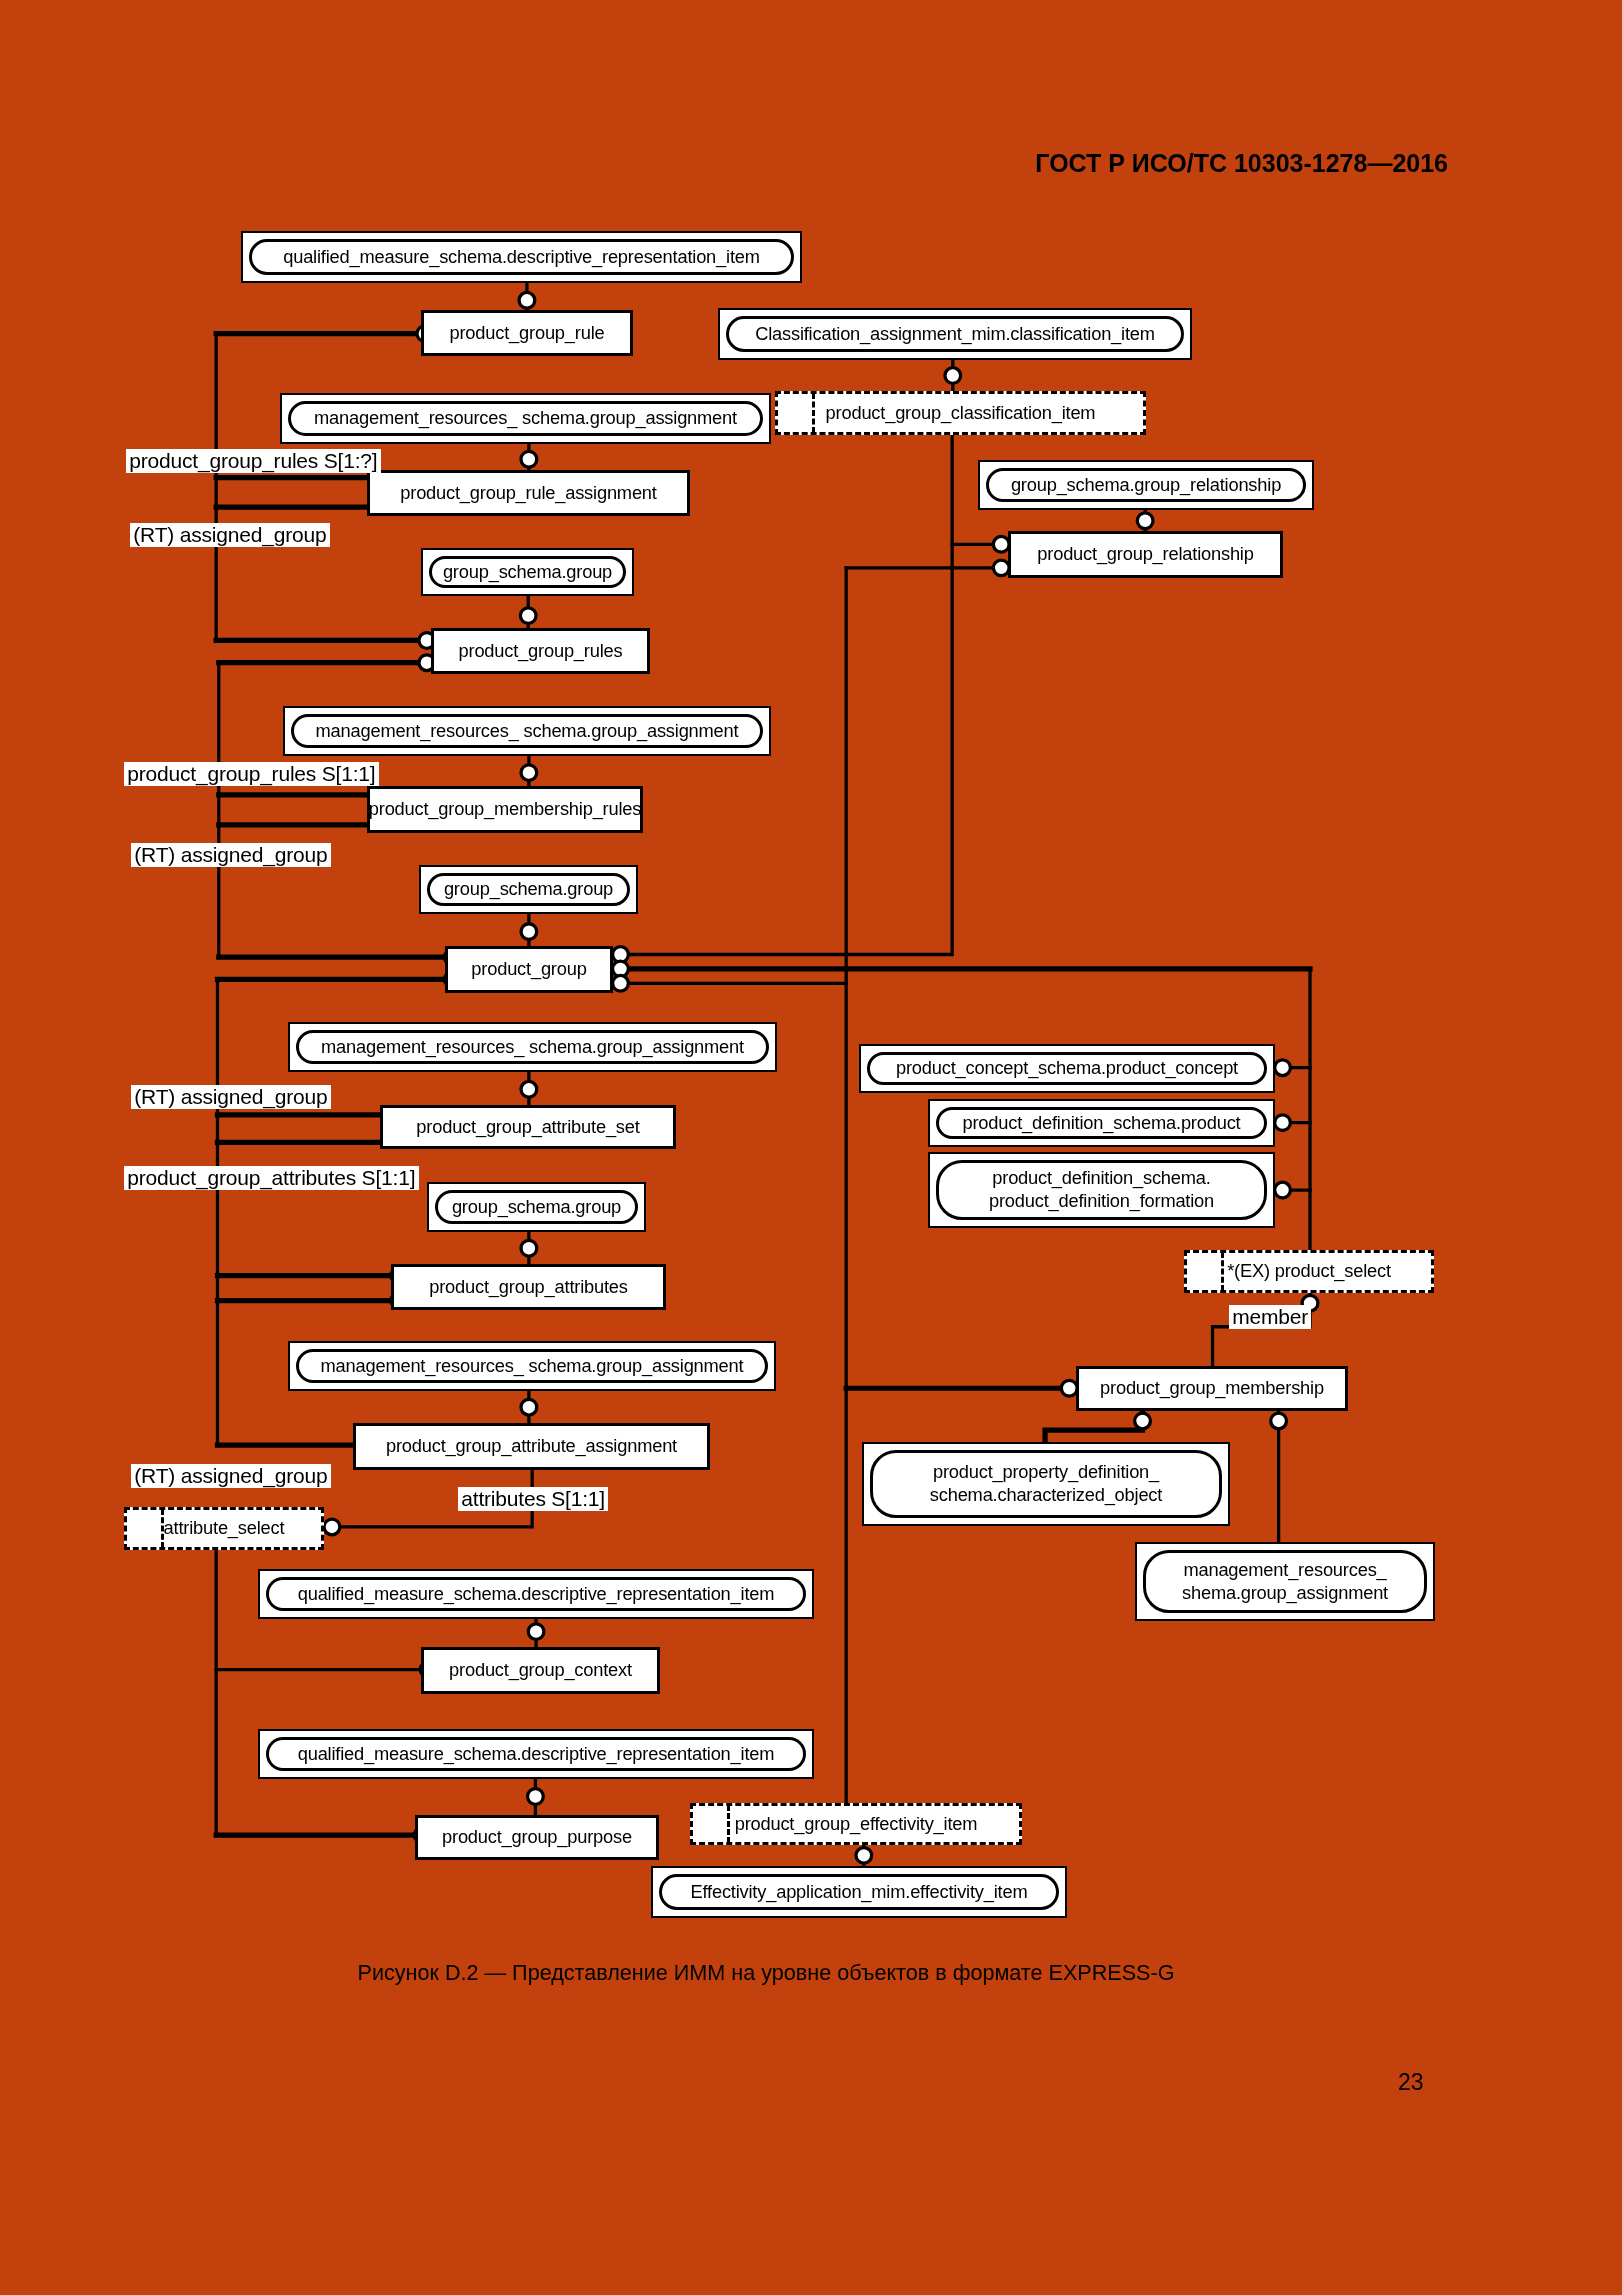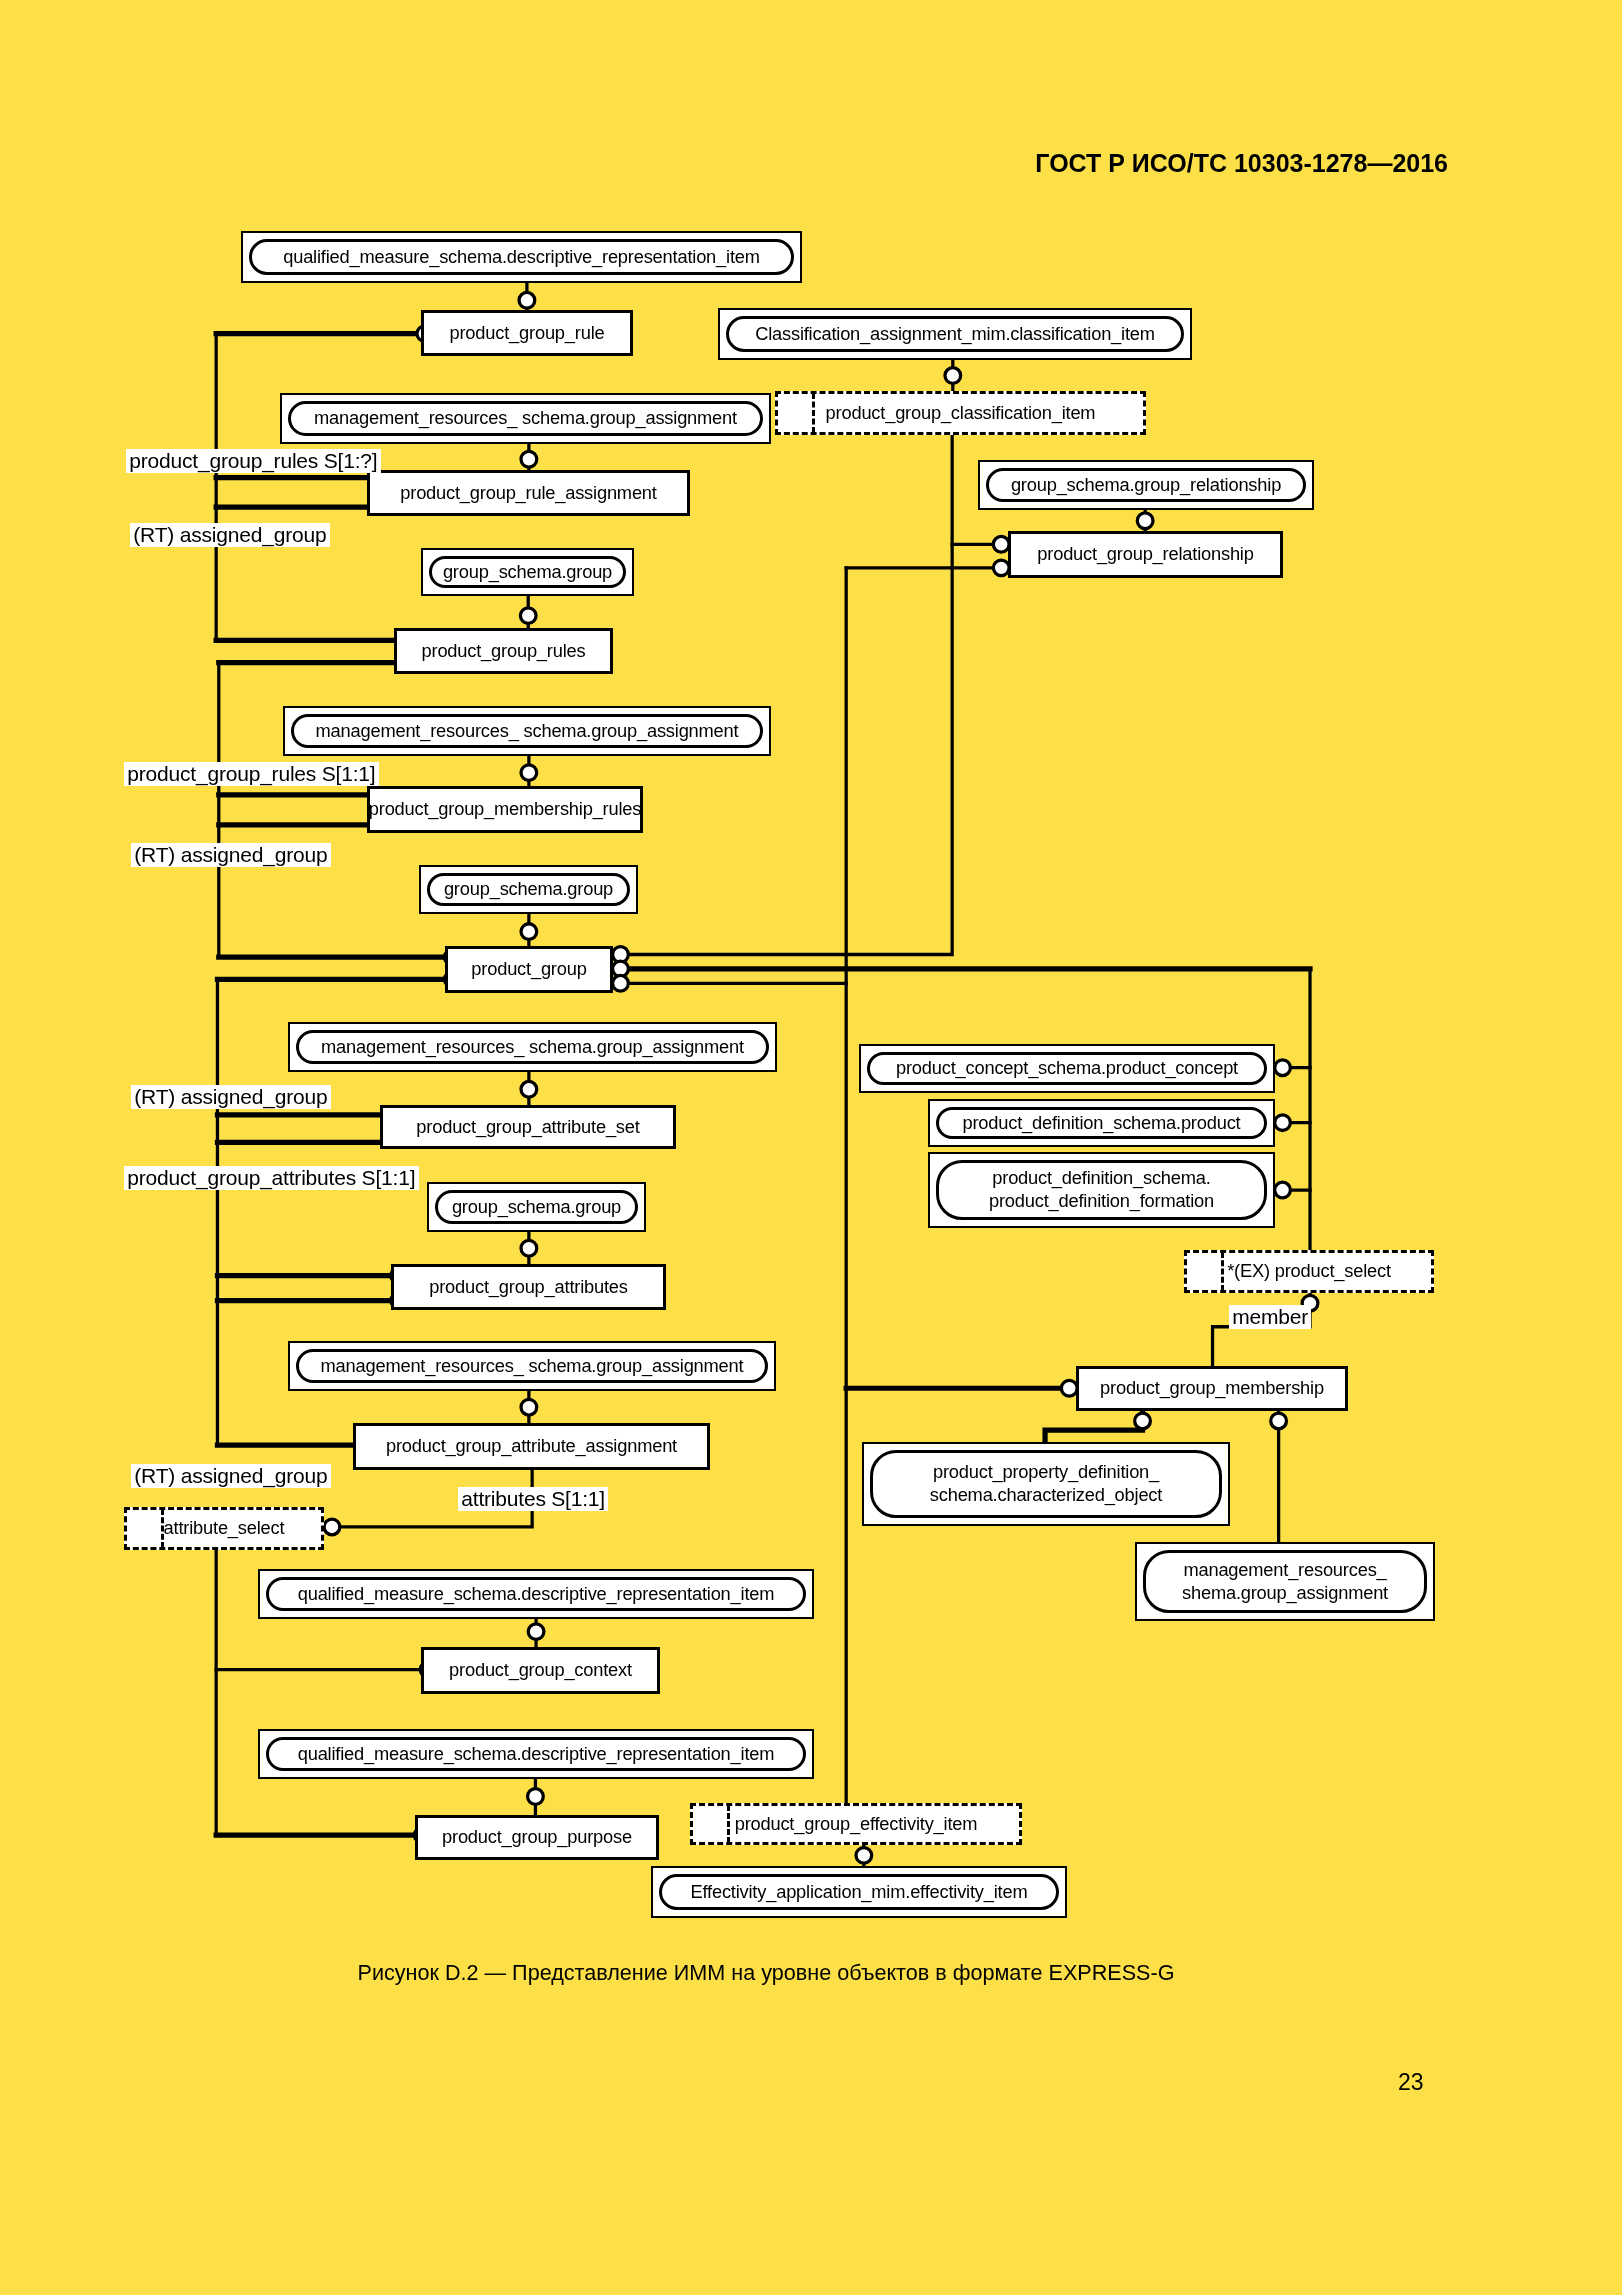--- a/index.html
+++ b/index.html
@@ -1,17 +1,17 @@
 <!DOCTYPE html>
 <html style="font-size:10.5px"><head>
 <meta charset="utf-8">
 <style>
   html,body{margin:0;padding:0;background:#fff;}
   body{width:1623px;height:2295px;position:relative;font-family:"Liberation Sans",sans-serif;color:#000;}
-  #page{position:absolute;inset:0;background:#fde047;overflow:hidden;padding-left:12px;}
+  #page{position:absolute;inset:0;background:#c2410c;overflow:hidden;padding-left:12px;}
   #connectors{position:absolute;left:0;top:0;z-index:1;}
   .hdr{position:absolute;top:149px;right:175px;font-size:25px;font-weight:bold;letter-spacing:0px;z-index:5;}
   .caption{position:absolute;left:308px;top:1960px;width:916px;text-align:center;font-size:21.6px;z-index:5;}
   .pageno{position:absolute;left:1398px;top:2069px;font-size:23px;z-index:5;}
   .node{position:absolute;z-index:3;box-sizing:border-box;background:#fff;display:flex;flex-direction:column;align-items:center;justify-content:center;text-align:center;font-size:18.3px;letter-spacing:-0.2px;line-height:1.25;white-space:nowrap;}
   .entity{border:3.9px solid #000;}
   .ref{border:2.6px solid #000;padding:5.9px;}
   .ref-inner{border:3.3px solid #000;border-radius:26px;width:100%;height:100%;box-sizing:border-box;display:flex;flex-direction:column;align-items:center;justify-content:center;}
   .select{border:3.3px dashed #000;}
   .select .divider{position:absolute;left:34px;top:-1.3px;bottom:-1.3px;width:0;border-left:3.3px dashed #000;}
@@ -148,21 +148,21 @@
         </div>
       </div>
       <div class="node entity" style="left: 1008px; top: 531px; width: 275px; height: 47px;">
         <span>product_group_relationship</span>
       </div>
       <div class="node ref" style="left: 421px; top: 548px; width: 213px; height: 48px;">
         <div class="ref-inner">
           <span>group_schema.group</span>
         </div>
       </div>
-      <div class="node entity" style="left: 394px; top: 628px; width: 219px; height: 46px;">
+      <div class="node entity" style="left: 431px; top: 628px; width: 219px; height: 46px;">
         <span>product_group_rules</span>
       </div>
       <div class="node ref" style="left: 283px; top: 706px; width: 488px; height: 50px;">
         <div class="ref-inner">
           <span>management_resources_ schema.group_assignment</span>
         </div>
       </div>
       <div class="node entity" style="left: 367px; top: 786px; width: 276px; height: 47px;">
         <span>product_group_membership_rules</span>
       </div>

